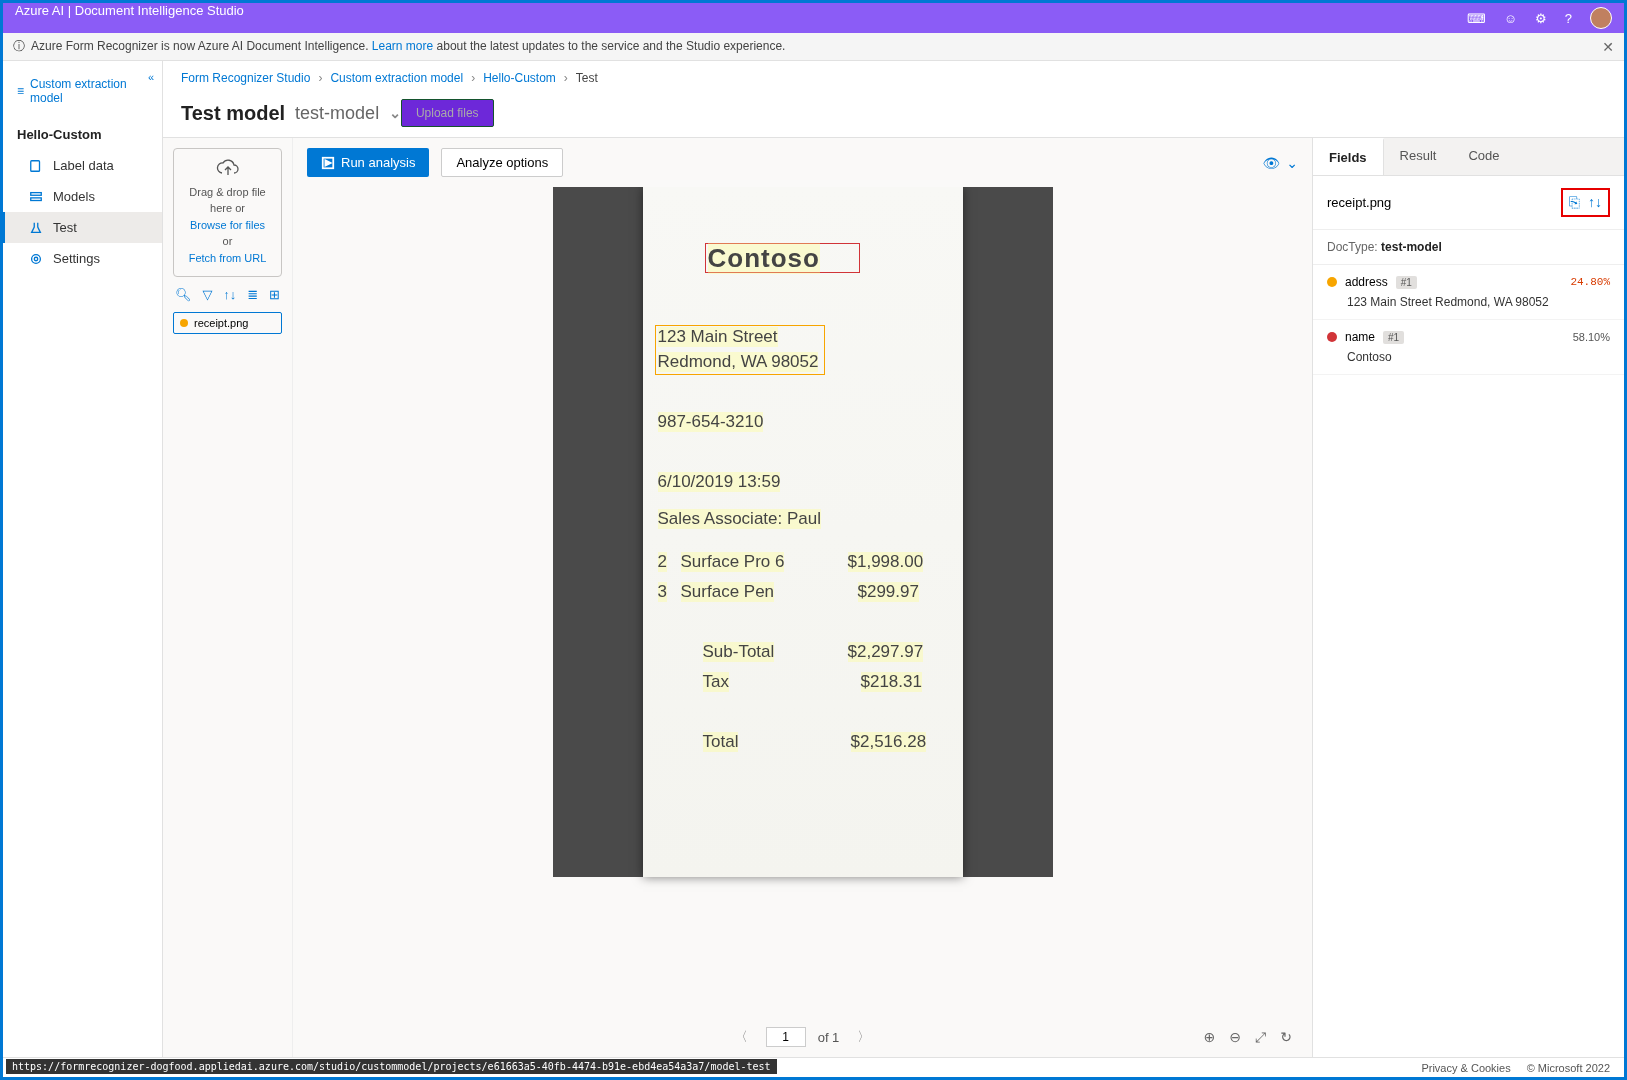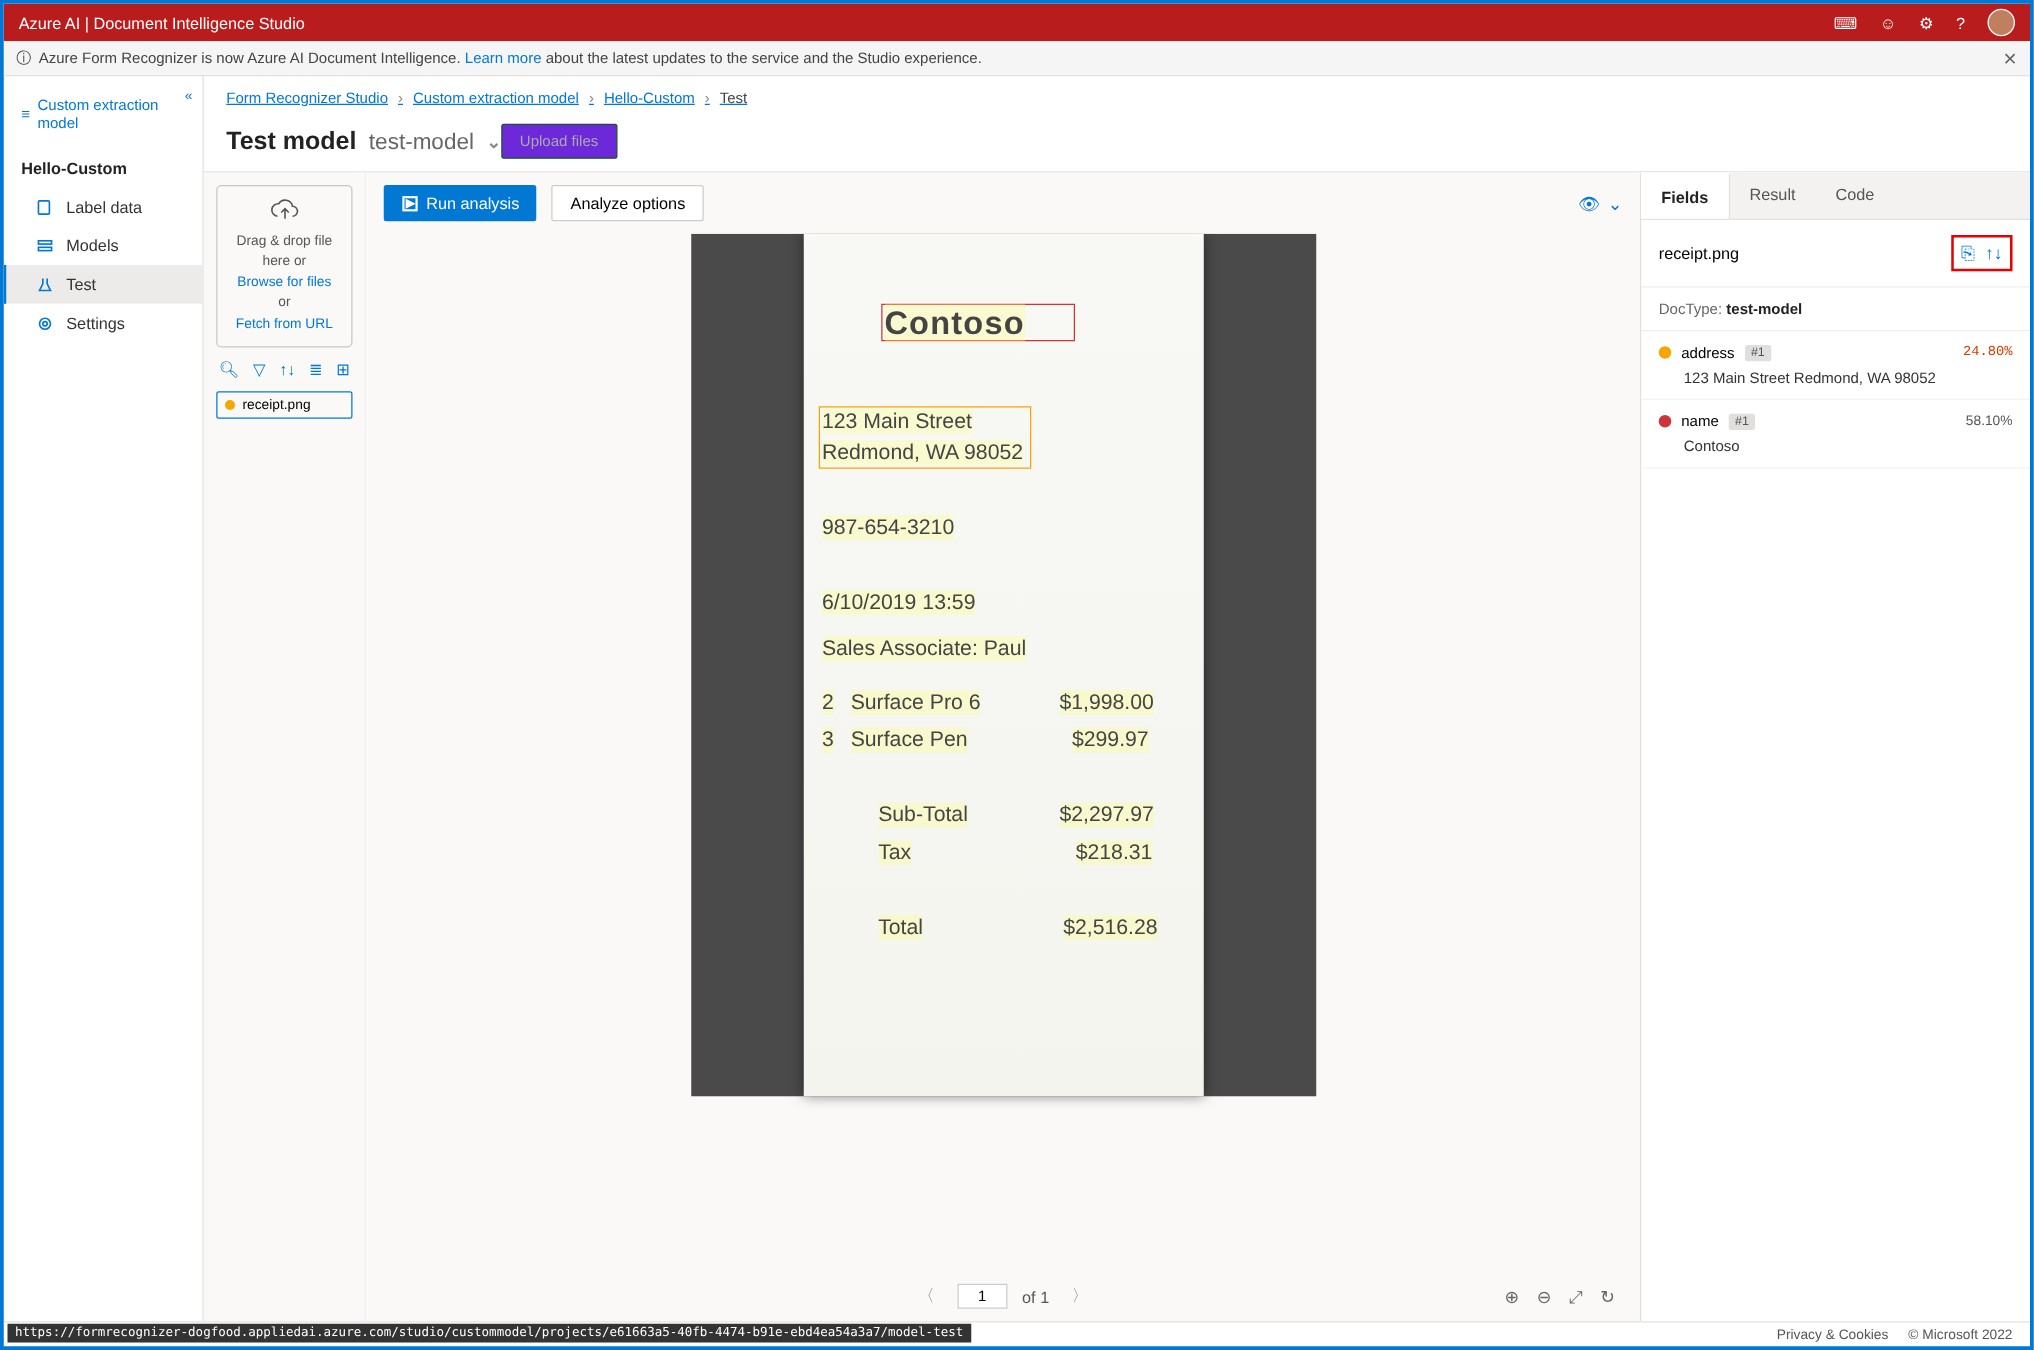--- a/index.html
+++ b/index.html
@@ -1,33 +1,33 @@
 <!DOCTYPE html>
 <html><head>
 <meta charset="utf-8">
 <style>
 * { margin: 0; padding: 0; box-sizing: border-box; font-family: "Segoe UI", sans-serif; }
 body { width: 1627px; height: 1080px; background: #fff; border: 3px solid #0078d4; position: relative; overflow: hidden; }
-.topbar { background: #b91c1c; height: 30px; display: flex; align-items: center; justify-content: space-between; padding: 0 12px; color: #fff; font-size: 13px; }
+.topbar { background: #8b5cf6; height: 30px; display: flex; justify-content: space-between; padding: 0 12px; color: #fff; font-size: 13px; }
 .topbar-right { display: flex; gap: 18px; align-items: center; }
 .topbar-right span { cursor: pointer; }
 .avatar { width: 22px; height: 22px; border-radius: 50%; background: #c08060; border: 1px solid #fff; }
 .info-bar { height: 28px; background: #f5f5f5; border-bottom: 1px solid #e1e1e1; display: flex; align-items: center; padding: 0 10px; font-size: 12px; color: #444; justify-content: space-between; }
 .info-bar a { color: #0078d4; text-decoration: none; }
 .info-close { cursor: pointer; color: #666; font-size: 14px; }
 .main { display: flex; height: calc(100% - 78px); }
 .sidebar { width: 160px; border-right: 1px solid #e1e1e1; padding-top: 10px; font-size: 13px; }
 .sidebar h4 { padding: 6px 14px; font-weight: 400; color: #0078d4; display: flex; align-items: center; gap: 6px; font-size: 12px; }
 .sidebar .collapse-icon { float: right; color: #0078d4; font-size: 11px; cursor: pointer; margin-right: 8px; }
 .sidebar .proj { padding: 8px 14px; font-weight: 600; color: #222; margin-top: 8px; font-size: 13px; }
 .sidebar .item { padding: 8px 14px 8px 26px; display: flex; align-items: center; gap: 10px; cursor: pointer; color: #333; }
 .sidebar .item.active { background: #edebe9; border-left: 2px solid #0078d4; padding-left: 24px; }
 .sidebar .item svg { width: 14px; height: 14px; fill: none; stroke: #0078d4; stroke-width: 1.5; }
 .content { flex: 1; display: flex; flex-direction: column; }
-.breadcrumb { padding: 10px 18px; font-size: 12px; display: flex; align-items: flex-start; gap: 8px; color: #0078d4; text-decoration: underline; }
+.breadcrumb { padding: 10px 18px; font-size: 12px; display: flex; align-items: flex-start; gap: 8px; color: #0078d4; }
 .breadcrumb span.sep { color: #888; }
 .breadcrumb span.cur { color: #444; }
 .breadcrumb a { color: #0078d4; text-decoration: none; cursor: pointer; }
 .title-row { padding: 4px 18px 10px; display: flex; align-items: center; justify-content: flex-start; }
 .title-row h2 { font-size: 20px; font-weight: 600; color: #222; display: flex; align-items: center; gap: 10px; }
 .title-row h2 small { font-weight: 400; color: #666; font-size: 18px; }
 .upload-btn { padding: 6px 14px; background: #6d28d9; color: #aaa; border: 1px solid #14532d; border-radius: 2px; font-size: 12px; }
 .workspace { display: flex; flex: 1; border-top: 1px solid #e1e1e1; overflow: hidden; }
 .file-col { width: 130px; padding: 10px; border-right: 1px solid #eee; background: #faf9f8; }
 .dropzone { border: 1px solid #c8c6c4; border-radius: 4px; padding: 10px 6px; text-align: center; font-size: 11px; color: #555; line-height: 1.5; }

